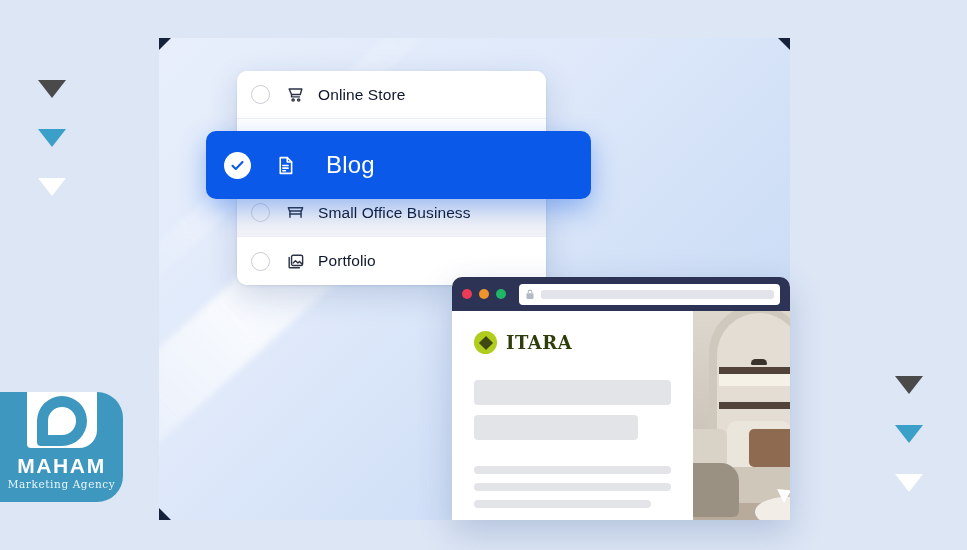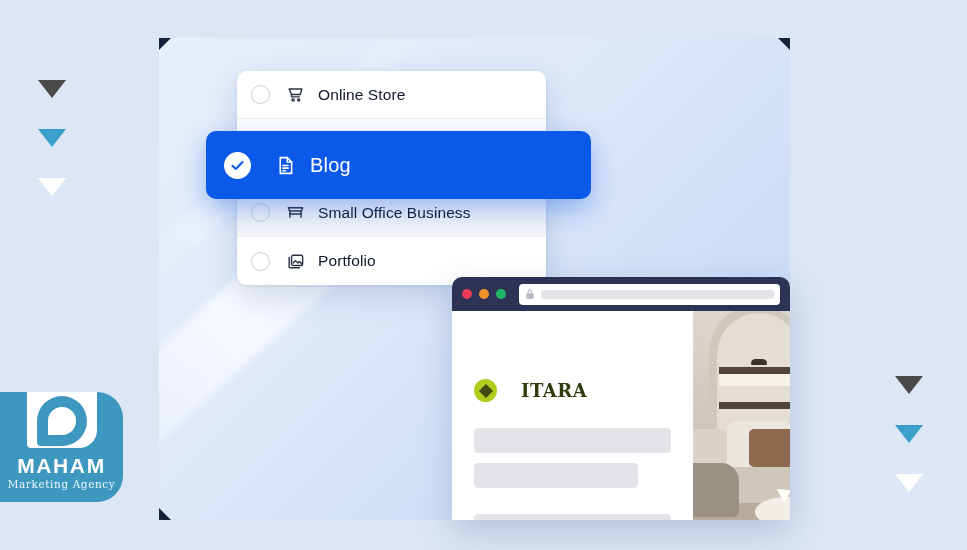--- a/index.html
+++ b/index.html
@@ -180,23 +180,23 @@
   #blog-check svg { width: 15px; height: 15px; display: block; color: #0b59e8; }
   #blog-icon {
     flex: 0 0 auto;
     margin-left: 23px;
     width: 22px; height: 22px;
     display: flex; align-items: center; justify-content: center;
     color: #ffffff;
   }
   #blog-icon svg { width: 21px; height: 21px; display: block; }
   #blog-label {
-    margin-left: 14px;
+    margin-left: 30px;
     color: #ffffff;
-    font-size: 20px;
+    font-size: 24px;
     letter-spacing: .2px;
   }
 
   
   #browser {
     position: absolute;
     left: 452px; top: 277px;
     width: 338px; height: 243px;
     border-radius: 10px 10px 0 0;
     overflow: hidden;
@@ -228,21 +228,21 @@
   #lock-icon svg { width: 10px; height: 12px; display: block; }
   #url-ghost {
     flex: 1;
     height: 9px;
     margin-left: 6px;
     border-radius: 3px;
     background: #e2e4e9;
   }
   #browser-body { display: flex; height: 209px; background: #ffffff; }
   #browser-left { width: 241px; padding: 20px 22px 0 22px; position: relative; }
-  #itara { display: flex; align-items: center; gap: 24px; margin-top: 48px; }
+  #itara { display: flex; align-items: center; gap: 9px; }
   #itara-mark {
     width: 23px; height: 23px; border-radius: 50%;
     background: #b0cc1d;
     display: flex; align-items: center; justify-content: center;
   }
   #itara-dia {
     width: 10px; height: 10px;
     background: #3f4a12;
     transform: rotate(45deg);
   }

